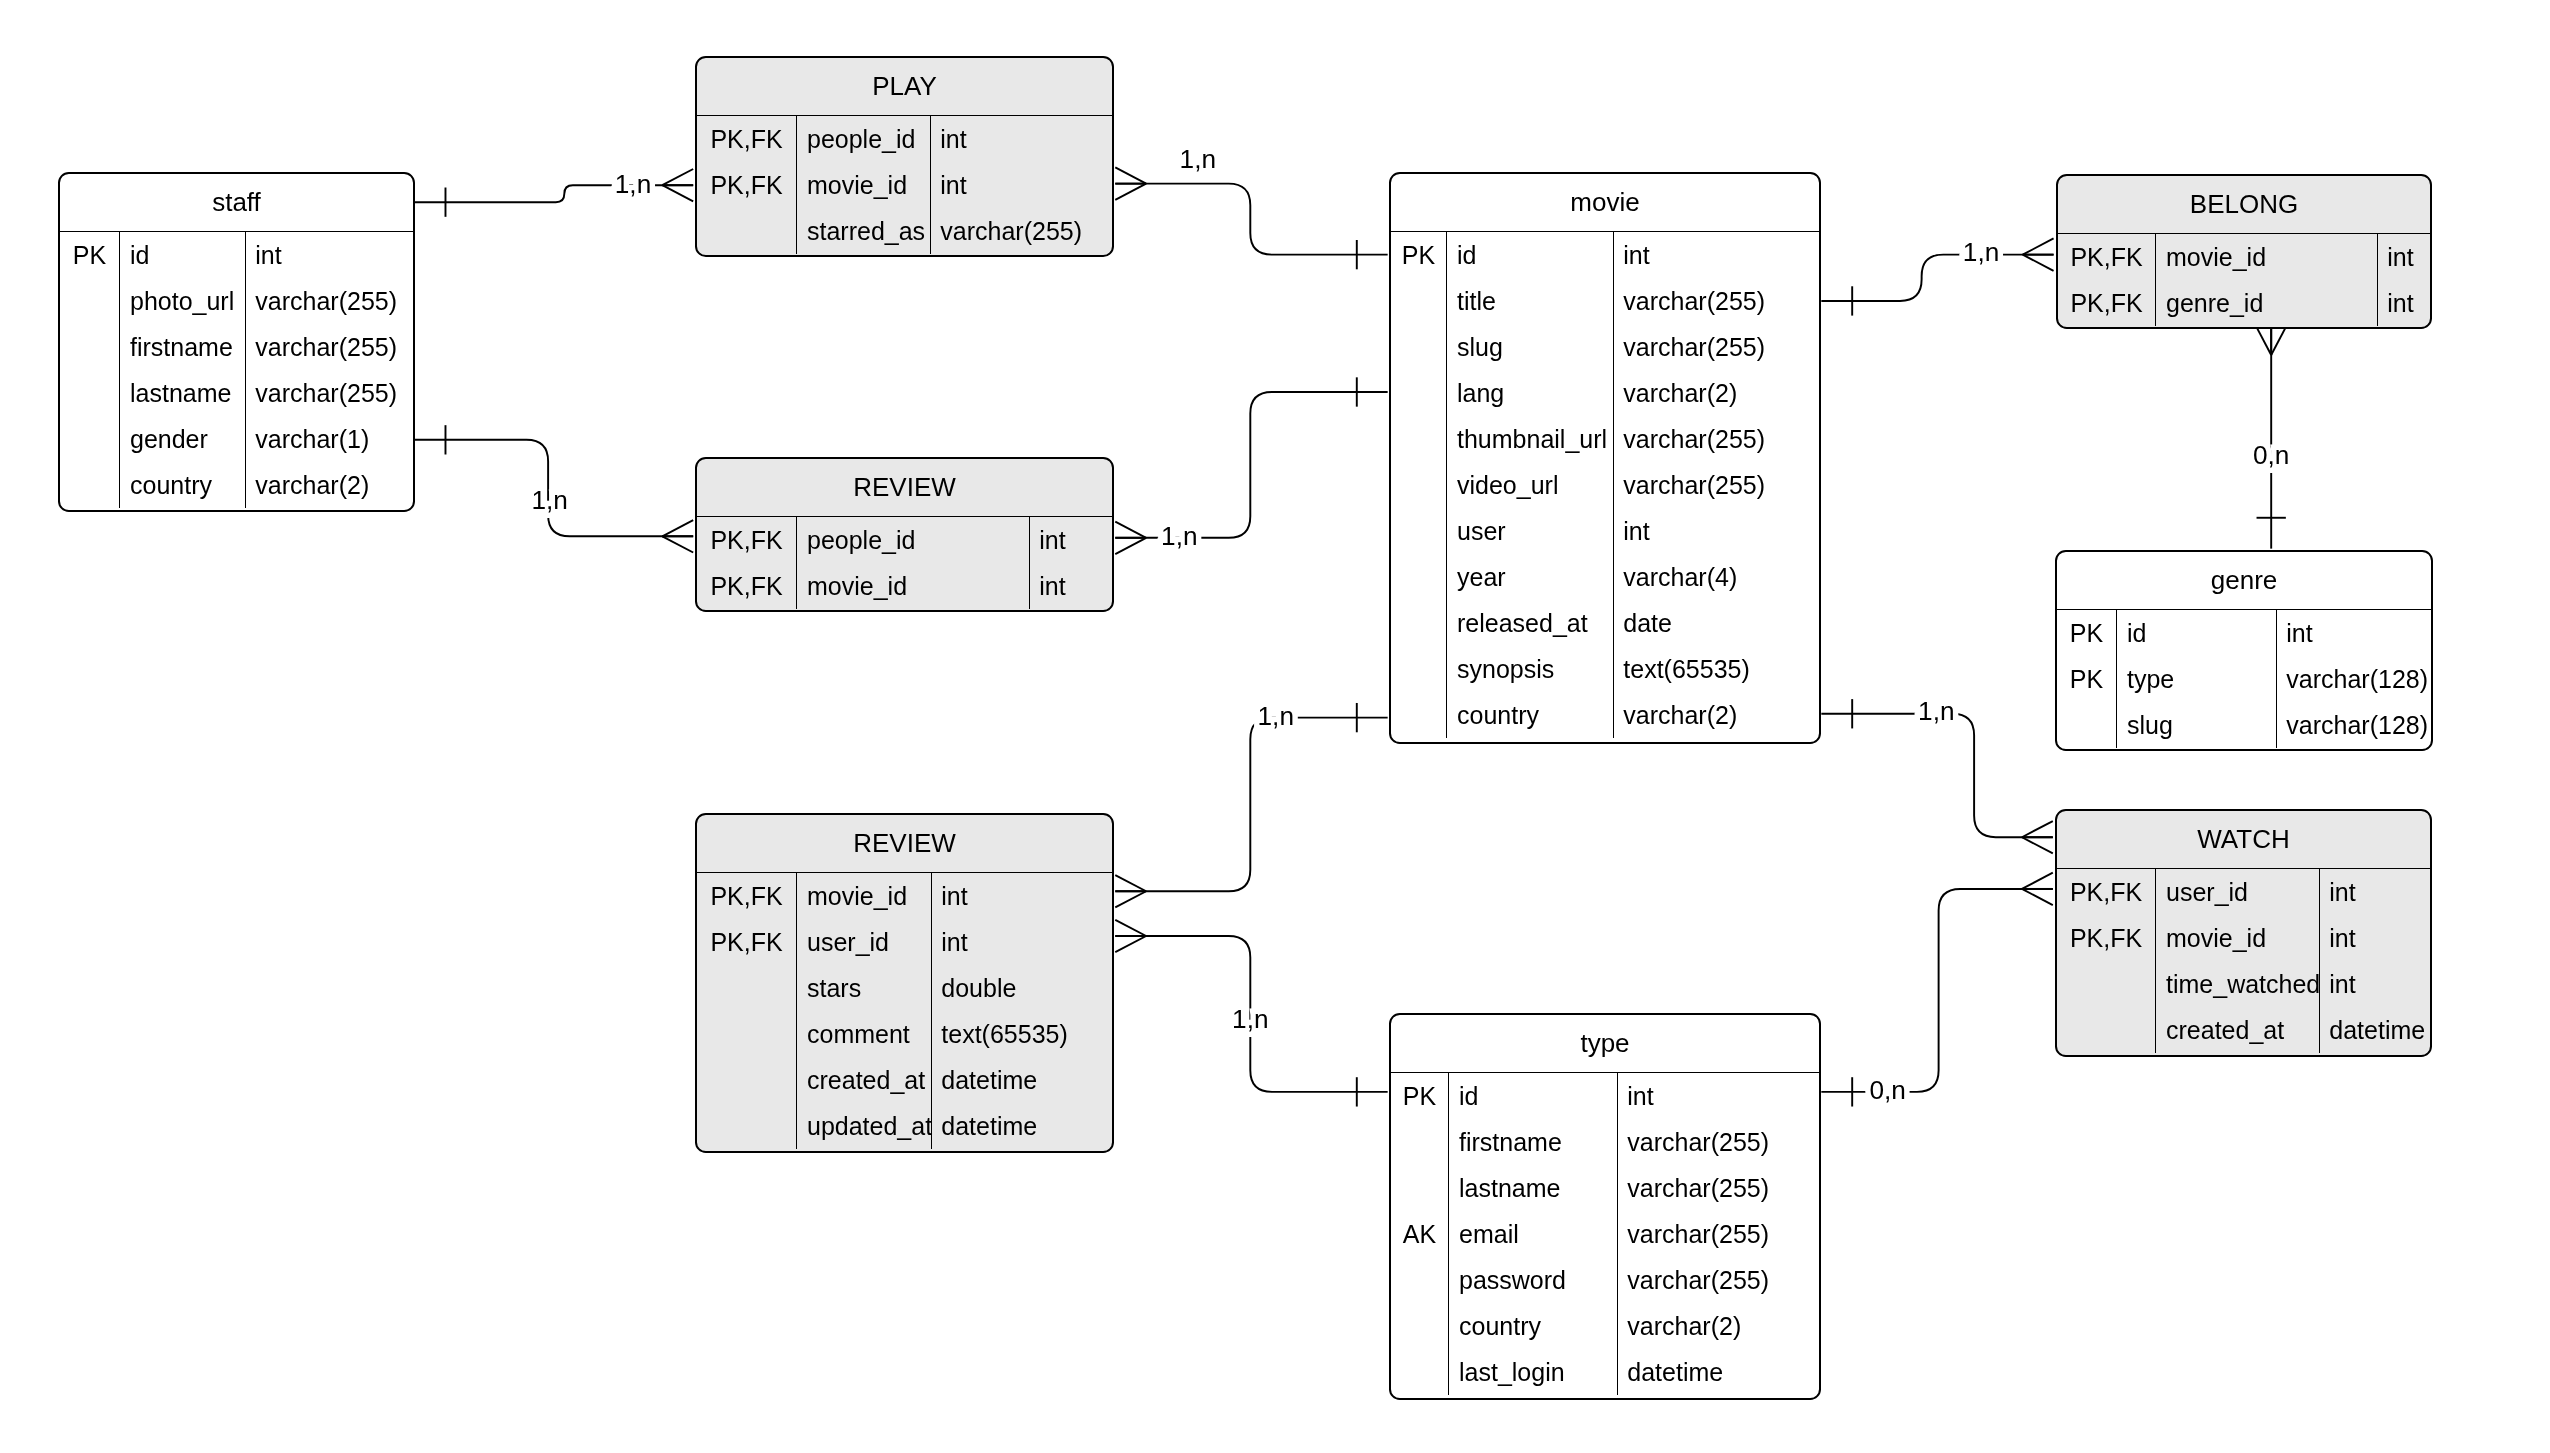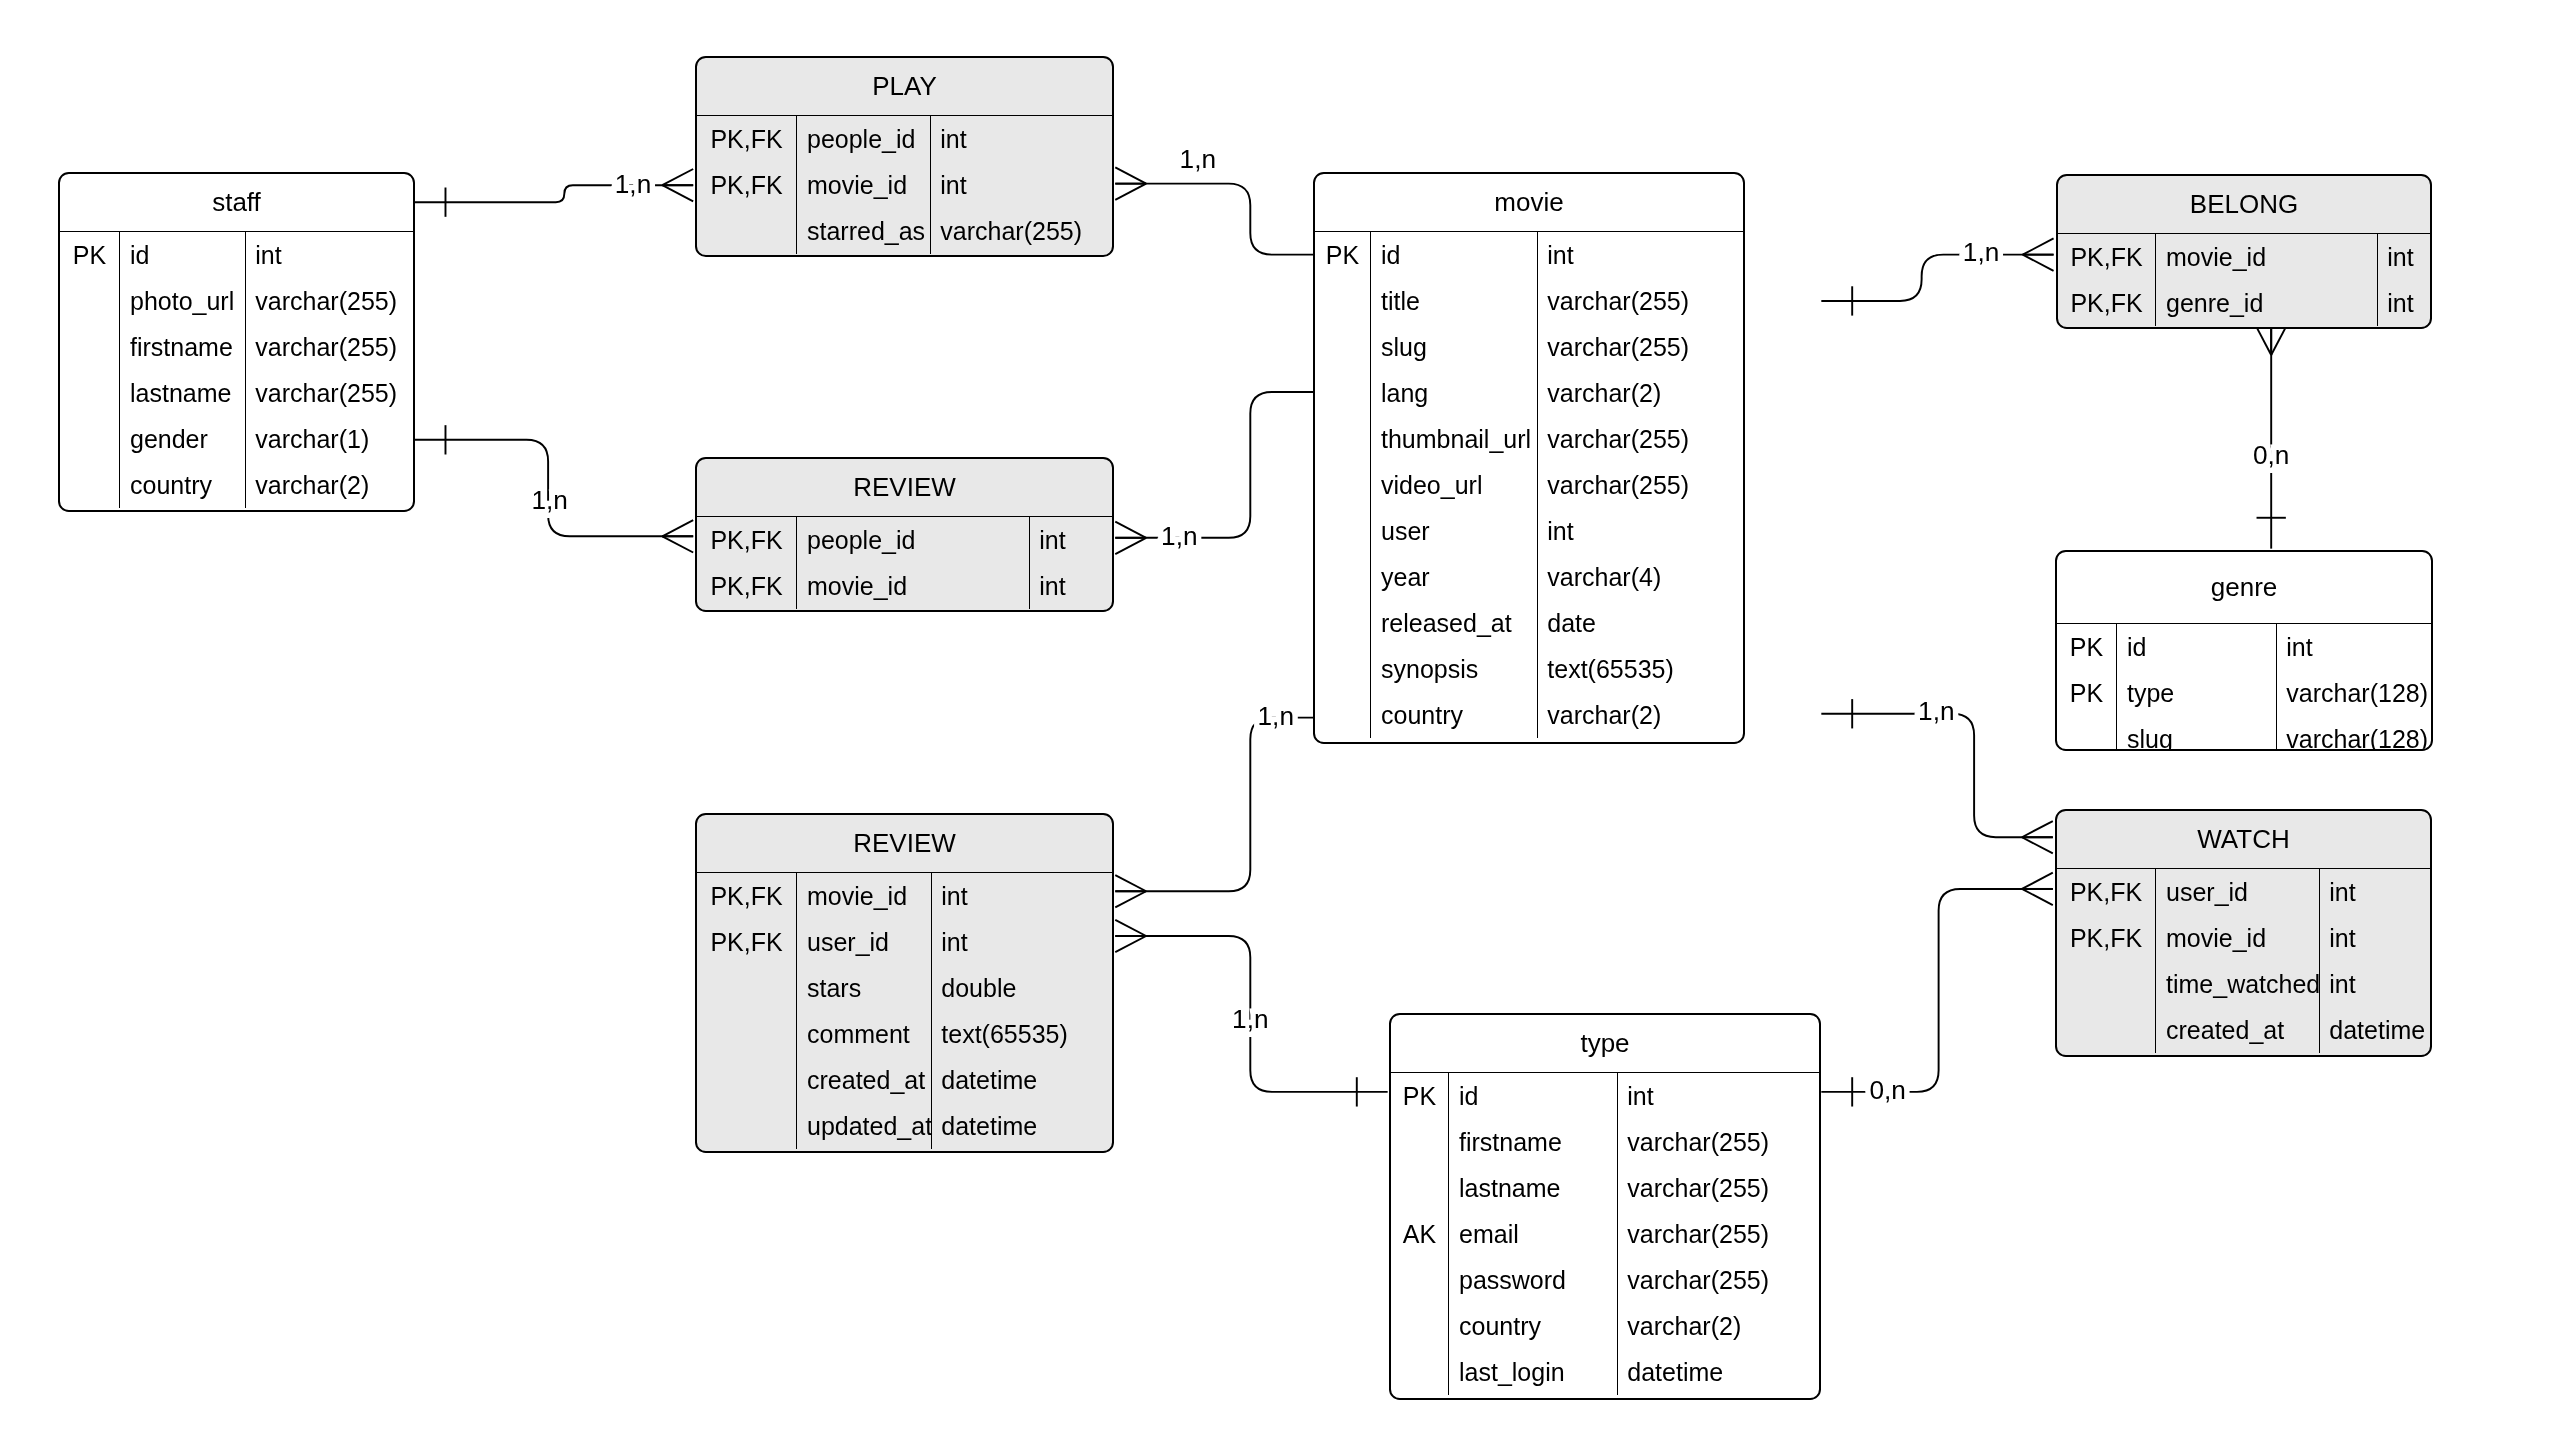--- a/index.html
+++ b/index.html
@@ -169,21 +169,21 @@
       <div class="col name-col">
             <div class="cell" style="height: 46px;">people_id</div>
             <div class="cell" style="height: 46px;">movie_id</div>
           </div>
       <div class="col type-col" style="width: 82px;">
             <div class="cell" style="height: 46px;">int</div>
             <div class="cell" style="height: 46px;">int</div>
           </div>
     </div>
   </div>
-      <div class="table" style="left: 1313px; top: 172px; width: 432px; height: 572px; background: rgb(255, 255, 255); border-color: rgb(0, 0, 0);">
+      <div class="table" style="left: 1389px; top: 172px; width: 432px; height: 572px; background: rgb(255, 255, 255); border-color: rgb(0, 0, 0);">
     <div class="table-header" style="height: 58px;">
       <span class="table-title">movie</span>
     </div>
     <div class="table-body">
       <div class="col key-col" style="width: 56px;">
             <div class="cell" style="height: 46px;">PK</div>
             <div class="cell" style="height: 46px;"></div>
             <div class="cell" style="height: 46px;"></div>
             <div class="cell" style="height: 46px;"></div>
             <div class="cell" style="height: 46px;"></div>
@@ -235,21 +235,21 @@
             <div class="cell" style="height: 46px;">movie_id</div>
             <div class="cell" style="height: 46px;">genre_id</div>
           </div>
       <div class="col type-col" style="width: 52px;">
             <div class="cell" style="height: 46px;">int</div>
             <div class="cell" style="height: 46px;">int</div>
           </div>
     </div>
   </div>
       <div class="table" style="left: 2055px; top: 550px; width: 378px; height: 201px; background: rgb(255, 255, 255); border-color: rgb(0, 0, 0);">
-    <div class="table-header" style="height: 72px;">
+    <div class="table-header" style="height: 58px;">
       <span class="table-title">genre</span>
     </div>
     <div class="table-body">
       <div class="col key-col" style="width: 60px;">
             <div class="cell" style="height: 46px;">PK</div>
             <div class="cell" style="height: 46px;">PK</div>
             <div class="cell" style="height: 46px;"></div>
           </div>
       <div class="col name-col">
             <div class="cell" style="height: 46px;">id</div>

